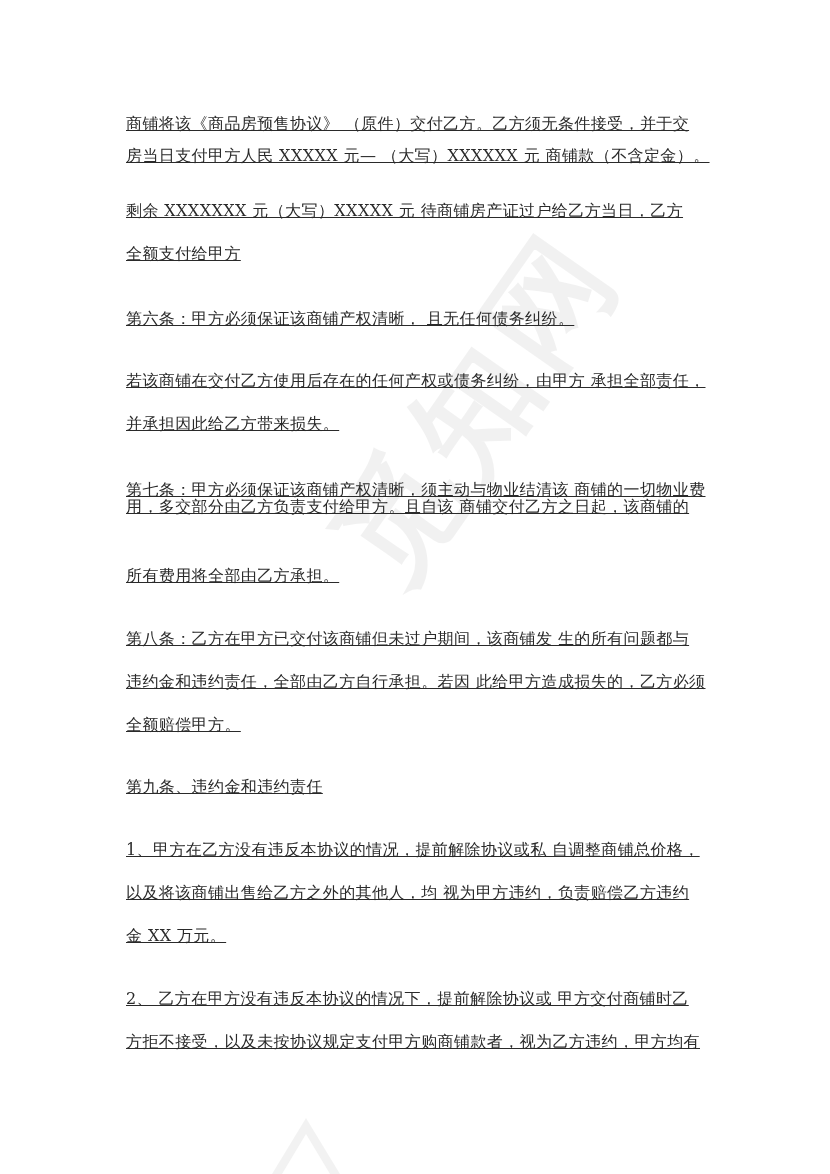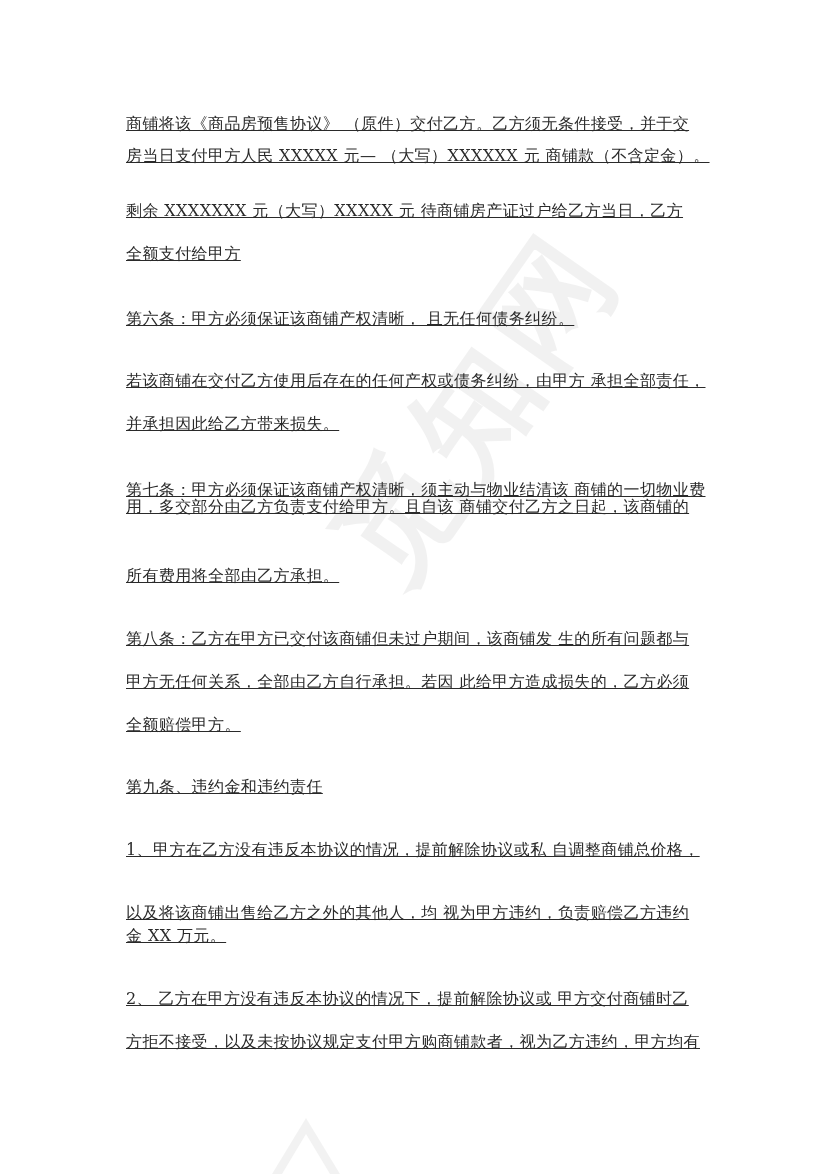--- a/index.html
+++ b/index.html
@@ -100,31 +100,31 @@
     </div>
 
     <div>
       <div class="line" style="top:480px">第七条：甲方必须保证该商铺产权清晰，须主动与物业结清该 商铺的一切物业费</div>
       <div class="line" style="top:497px">用，多交部分由乙方负责支付给甲方。且自该 商铺交付乙方之日起，该商铺的</div>
       <div class="line" style="top:566px">所有费用将全部由乙方承担。</div>
     </div>
 
     <div>
       <div class="line" style="top:629px">第八条：乙方在甲方已交付该商铺但未过户期间，该商铺发 生的所有问题都与</div>
-      <div class="line" style="top:672px">甲方无任何关系，全部由乙方自行承担。若因 此给甲方造成损失的，乙方必须</div>
+      <div class="line" style="top:672px">违约金和违约责任，全部由乙方自行承担。若因 此给甲方造成损失的，乙方必须</div>
       <div class="line" style="top:715px">全额赔偿甲方。</div>
     </div>
 
     <div>
       <div class="line" style="top:777px">第九条、违约金和违约责任</div>
     </div>
 
     <div>
       <div class="line" style="top:840px">1、甲方在乙方没有违反本协议的情况，提前解除协议或私 自调整商铺总价格，</div>
-      <div class="line" style="top:903px">以及将该商铺出售给乙方之外的其他人，均 视为甲方违约，负责赔偿乙方违约</div>
+      <div class="line" style="top:883px">以及将该商铺出售给乙方之外的其他人，均 视为甲方违约，负责赔偿乙方违约</div>
       <div class="line" style="top:926px">金  XX 万元。</div>
     </div>
 
     <div>
       <div class="line" style="top:989px">2、  乙方在甲方没有违反本协议的情况下，提前解除协议或 甲方交付商铺时乙</div>
       <div class="line" style="top:1032px">方拒不接受，以及未按协议规定支付甲方购商铺款者，视为乙方违约，甲方均有</div>
     </div>
 
   </div>
 </div>

